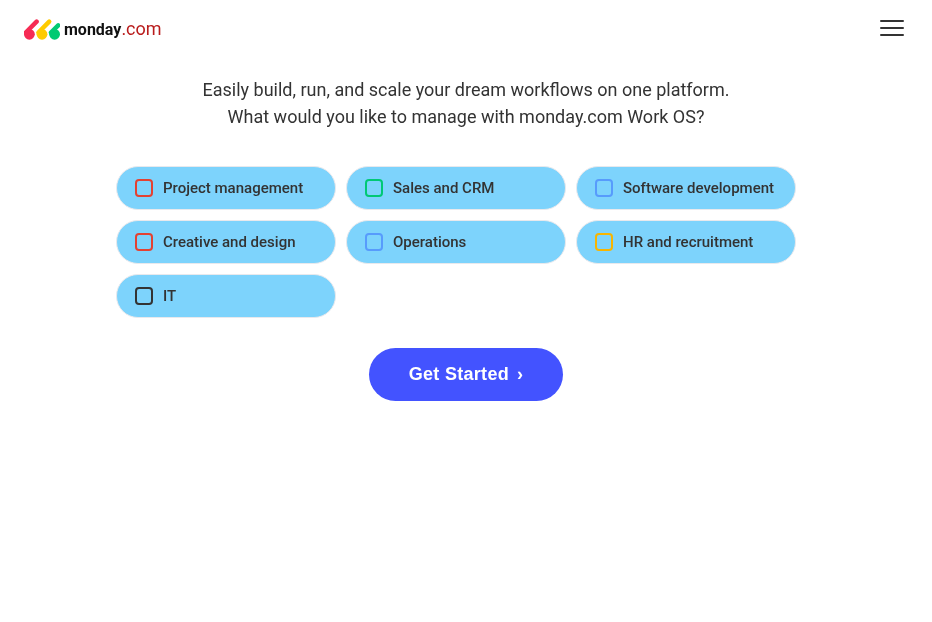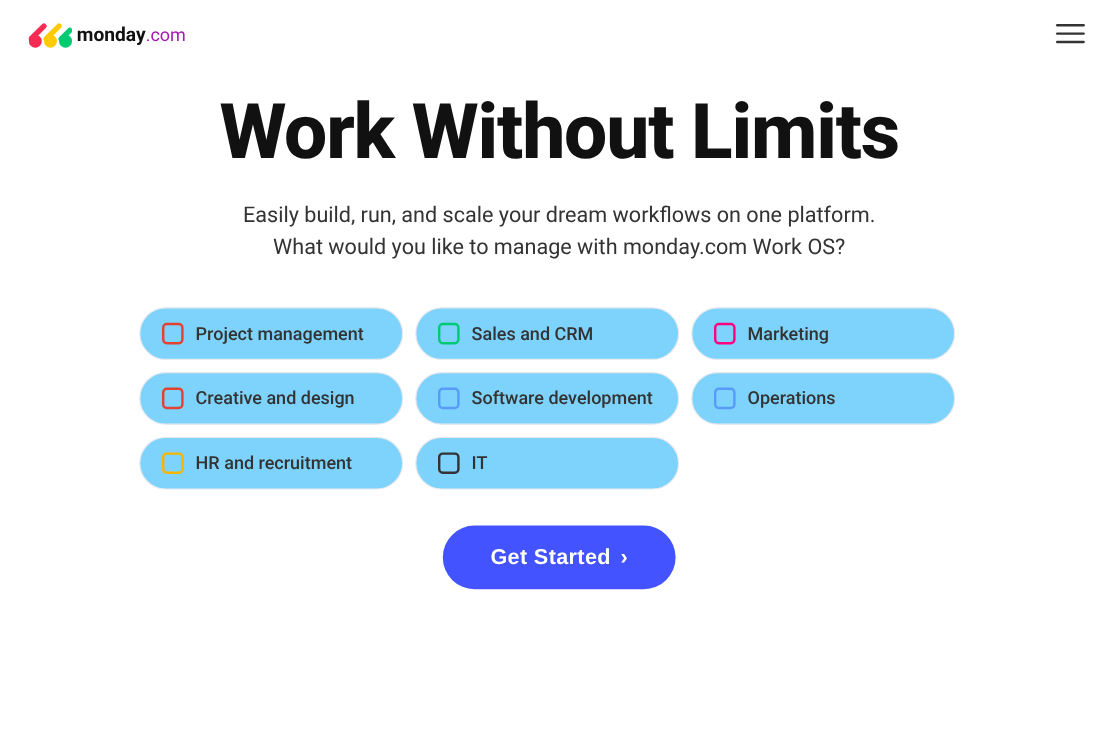--- a/index.html
+++ b/index.html
@@ -153,60 +153,55 @@
   <div class="logo-container">
     <svg class="logo-icon" viewBox="0 0 40 26" fill="none" xmlns="http://www.w3.org/2000/svg">
       <ellipse cx="6" cy="20" rx="6" ry="6" fill="#F62B54"></ellipse>
       <ellipse cx="20" cy="20" rx="6" ry="6" fill="#FFCB00"></ellipse>
       <ellipse cx="34" cy="20" rx="6" ry="6" fill="#00CA72"></ellipse>
       <path d="M2 18 L14 6" stroke="#F62B54" stroke-width="5" stroke-linecap="round"></path>
       <path d="M16 18 L28 6" stroke="#FFCB00" stroke-width="5" stroke-linecap="round"></path>
       <path d="M30 18 L38 10" stroke="#00CA72" stroke-width="5" stroke-linecap="round"></path>
     </svg>
     <span>
-      <span style="font-size:16px;font-weight:700;color:#111;">monday</span><span style="font-size:15px;color:#a21caf;">.com</span>
+      <span style="font-size:16px;font-weight:700;color:#111;">monday</span><span style="font-size:18px;color:#b91c1c;">.com</span>
     </span>
   </div>
 
   <div class="hamburger">
     <span></span>
     <span></span>
     <span></span>
   </div>
 </header>
 
 <main>
-  <h1 class="hero-title">Work Without Limits</h1>
   <p class="hero-subtitle">
     <span>Easily build, run, and scale your dream workflows on one platform.</span><br>
     <span>What would you like to manage with monday.com Work OS?</span>
   </p>
 
   <div class="checkboxes-grid">
 
     <div class="checkbox-item">
       <div class="custom-checkbox cb-red"></div>
       <span class="checkbox-label">Project management</span>
     </div>
     <div class="checkbox-item">
       <div class="custom-checkbox cb-green"></div>
       <span class="checkbox-label">Sales and CRM</span>
     </div>
-    <div class="checkbox-item">
-      <div class="custom-checkbox cb-pink"></div>
-      <span class="checkbox-label">Marketing</span>
-    </div>
-
+
+    <div class="checkbox-item">
+      <div class="custom-checkbox cb-blue"></div>
+      <span class="checkbox-label">Software development</span>
+    </div>
     <div class="checkbox-item">
       <div class="custom-checkbox cb-red"></div>
       <span class="checkbox-label">Creative and design</span>
-    </div>
-    <div class="checkbox-item">
-      <div class="custom-checkbox cb-blue"></div>
-      <span class="checkbox-label">Software development</span>
     </div>
 
     <div class="checkbox-item">
       <div class="custom-checkbox cb-blue"></div>
       <span class="checkbox-label">Operations</span>
     </div>
     <div class="checkbox-item">
       <div class="custom-checkbox cb-yellow"></div>
       <span class="checkbox-label">HR and recruitment</span>
     </div>

